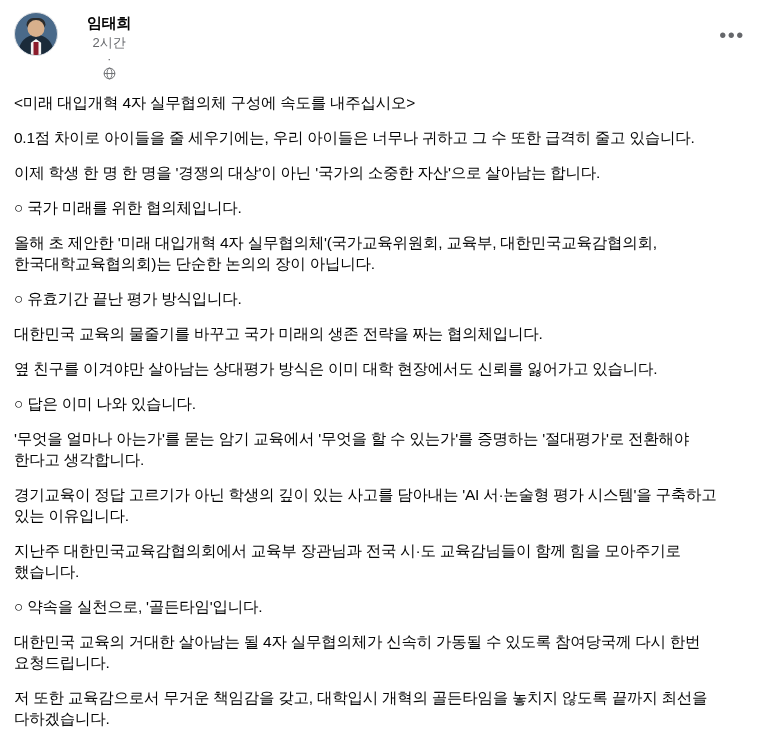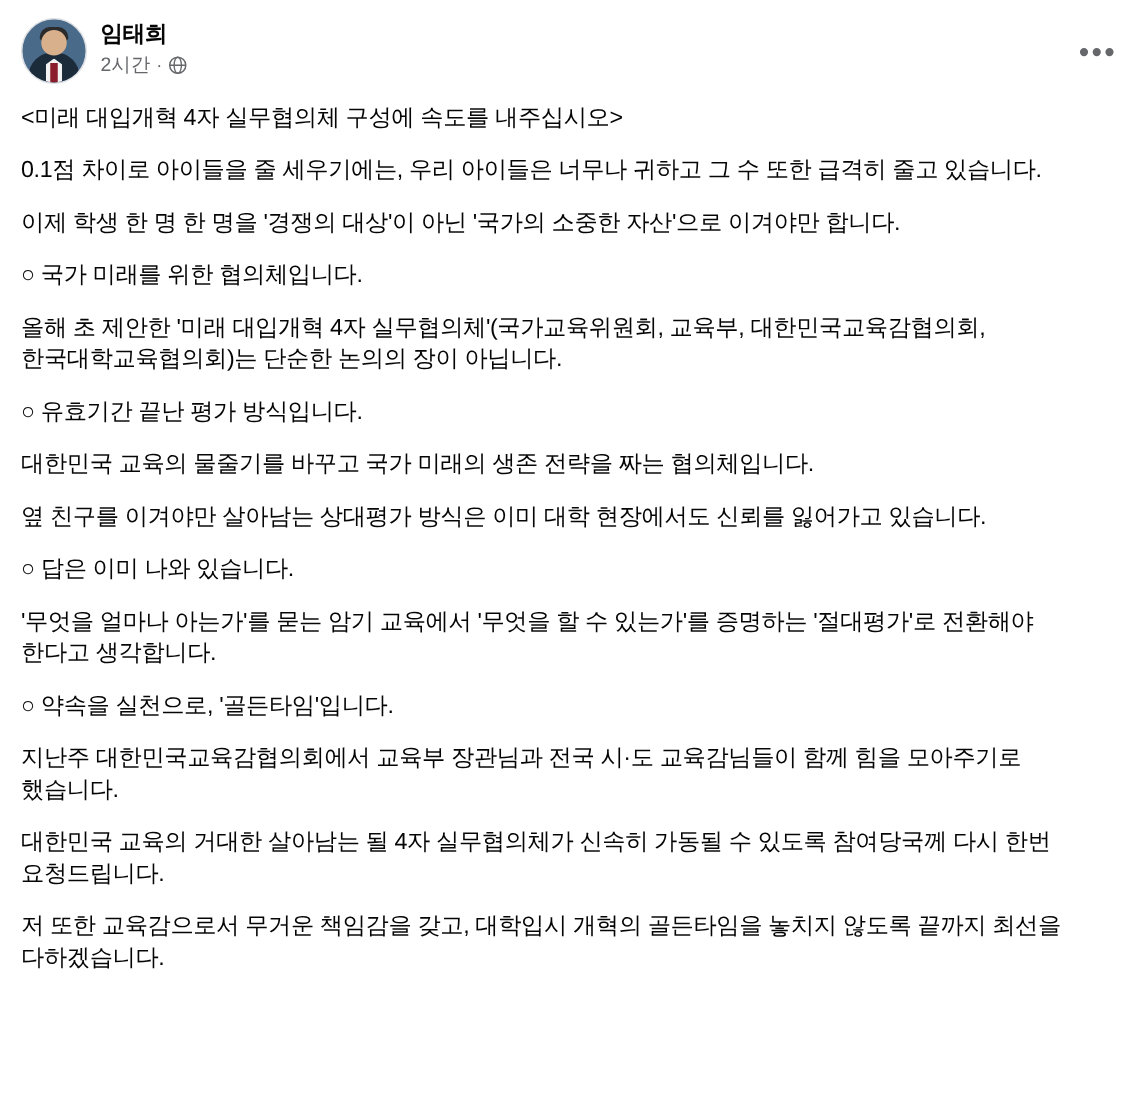--- a/index.html
+++ b/index.html
@@ -18,20 +18,21 @@
     width: 765px;
     box-sizing: border-box;
     padding: 10px 14px 0 14px;
     background: #ffffff;
   }
   .post-header {
     display: flex;
     align-items: flex-start;
     padding: 2px 0 6px 0;
     position: relative;
+    gap: 20px;
   }
   .avatar {
     width: 42px;
     height: 42px;
     border-radius: 50%;
     flex: 0 0 42px;
     background: #4a6a8a;
     overflow: hidden;
     position: relative;
     border: 1px solid #dddfe2;
@@ -99,20 +100,21 @@
     color: #050505;
     letter-spacing: -0.2px;
   }
   .meta-row {
     display: flex;
     align-items: center;
     margin-top: 3px;
     font-size: 13px;
     color: #65676b;
     line-height: 16px;
+    flex-direction: column;
   }
   .meta-sep {
     margin: 0 4px;
     color: #65676b;
     font-size: 12px;
   }
   .globe-icon {
     display: inline-flex;
     width: 13px;
     height: 13px;
@@ -177,27 +179,28 @@
           </svg>
         </span>
       </div>
     </div>
     <div class="menu-button">•••</div>
   </div>
 
   <div class="post-body">
     <p class="para">&lt;미래 대입개혁 4자 실무협의체 구성에 속도를 내주십시오&gt;</p>
     <p class="para">0.1점 차이로 아이들을 줄 세우기에는, 우리 아이들은 너무나 귀하고 그 수 또한 급격히 줄고 있습니다.</p>
-    <p class="para">이제 학생 한 명 한 명을 '경쟁의 대상'이 아닌 '국가의 소중한 자산'으로 이겨야만 합니다.</p>
+    <p class="para">이제 학생 한 명 한 명을 '경쟁의 대상'이 아닌 '국가의 소중한 자산'으로 살아남는 합니다.</p>
     <p class="para">○ 국가 미래를 위한 협의체입니다.</p>
     <p class="para">올해 초 제안한 '미래 대입개혁 4자 실무협의체'(국가교육위원회, 교육부, 대한민국교육감협의회, 한국대학교육협의회)는 단순한 논의의 장이 아닙니다.</p>
     <p class="para">○ 유효기간 끝난 평가 방식입니다.</p>
     <p class="para">대한민국 교육의 물줄기를 바꾸고 국가 미래의 생존 전략을 짜는 협의체입니다.</p>
     <p class="para">옆 친구를 이겨야만 살아남는 상대평가 방식은 이미 대학 현장에서도 신뢰를 잃어가고 있습니다.</p>
     <p class="para">○ 답은 이미 나와 있습니다.</p>
     <p class="para">'무엇을 얼마나 아는가'를 묻는 암기 교육에서 '무엇을 할 수 있는가'를 증명하는 '절대평가'로 전환해야 한다고 생각합니다.</p>
+    <p class="para">경기교육이 정답 고르기가 아닌 학생의 깊이 있는 사고를 담아내는 'AI 서·논술형 평가 시스템'을 구축하고 있는 이유입니다.</p>
+    <p class="para">지난주 대한민국교육감협의회에서 교육부 장관님과 전국 시·도 교육감님들이 함께 힘을 모아주기로 했습니다.</p>
     <p class="para">○ 약속을 실천으로, '골든타임'입니다.</p>
-    <p class="para">지난주 대한민국교육감협의회에서 교육부 장관님과 전국 시·도 교육감님들이 함께 힘을 모아주기로 했습니다.</p>
     <p class="para">대한민국 교육의 거대한 살아남는 될 4자 실무협의체가 신속히 가동될 수 있도록 참여당국께 다시 한번 요청드립니다.</p>
     <p class="para">저 또한 교육감으로서 무거운 책임감을 갖고, 대학입시 개혁의 골든타임을 놓치지 않도록 끝까지 최선을 다하겠습니다.</p>
   </div>
 
 </div>
 
 </body></html>

